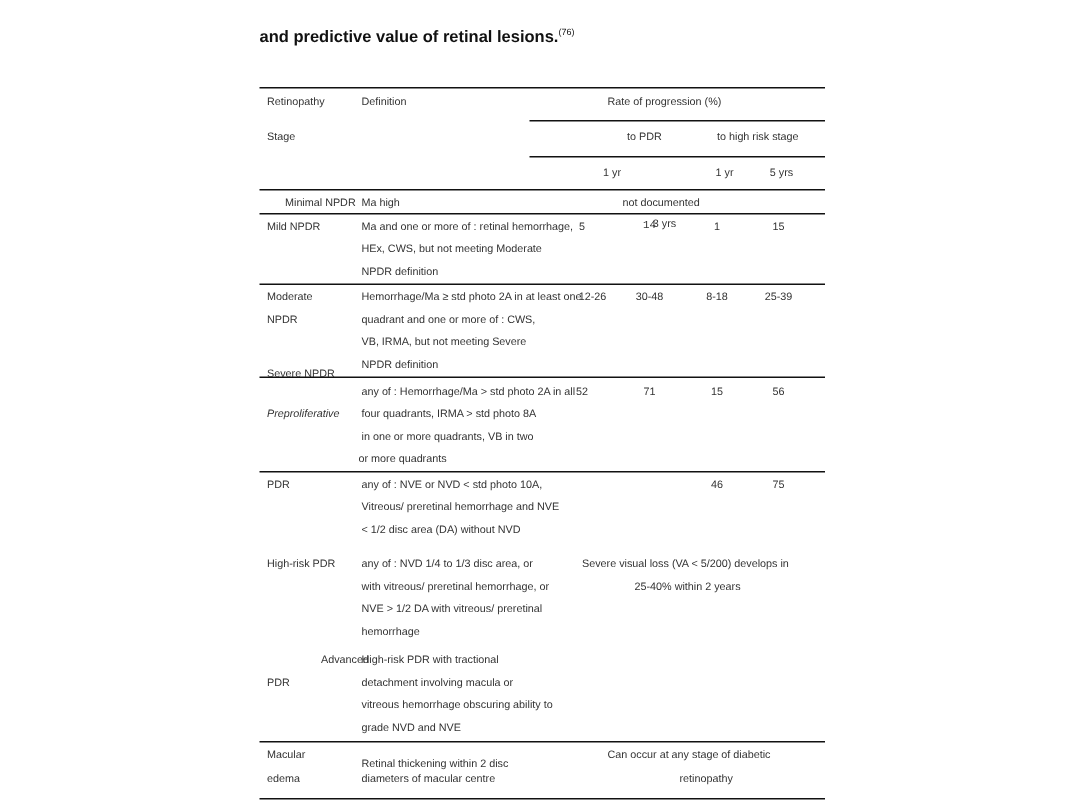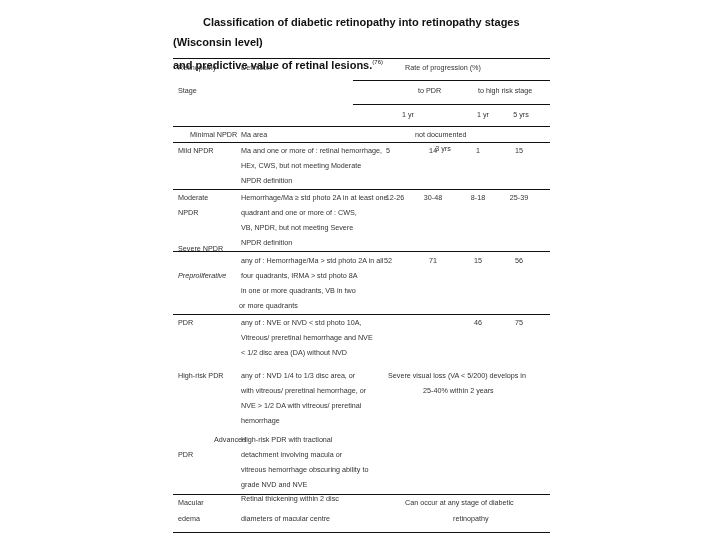--- a/index.html
+++ b/index.html
@@ -12,21 +12,20 @@
   .tbl { position: absolute; left: 173px; top: 58px; width: 377px; font-size: 7.2px; color: #333; }
   .hr { position: absolute; height: 1px; background: #111; }
   .cell { position: absolute; line-height: 14px; white-space: nowrap; }
   .num { position: absolute; line-height: 14px; text-align: center; width: 40px; }
   .it { font-style: italic; }
 </style>
 </head>
 <body>
 
 <div class="title">
-  <span class="l1">Classification of diabetic retinopathy into retinopathy stages (Wisconsin level)</span>
   <span><span>and predictive value of retinal lesions.</span><sup>(76)</sup></span>
 </div>
 
 <div class="tbl">
 
   <div class="hr" style="left:0;top:0;width:377px;"></div>
   <div class="hr" style="left:180px;top:22px;width:197px;"></div>
   <div class="hr" style="left:180px;top:46px;width:197px;"></div>
   <div class="hr" style="left:0;top:68px;width:377px;"></div>
   <div class="hr" style="left:0;top:84px;width:377px;"></div>
@@ -42,41 +41,41 @@
   <div class="cell" style="left:232px;top:3px;">Rate of progression (%)</div>
   <div class="cell" style="left:245px;top:26px;">to PDR</div>
   <div class="cell" style="left:305px;top:26px;">to high risk stage</div>
   <div class="num" style="left:215px;top:50px;">1 yr</div>
   <div class="num" style="left:250px;top:50px;margin-top:34px;">3 yrs</div>
   <div class="num" style="left:290px;top:50px;">1 yr</div>
   <div class="num" style="left:328px;top:50px;">5 yrs</div>
 
   <div>
     <div class="cell" style="left:5px;top:70px;margin-left:12px;">Minimal NPDR</div>
-    <div class="cell" style="left:68px;top:70px;">Ma area</div>
+    <div class="cell" style="left:68px;top:70px;">Ma high</div>
     <div class="cell" style="left:242px;top:70px;">not documented</div>
   </div>
 
   <div>
     <div class="cell" style="left:5px;top:86px;">Mild NPDR</div>
     <div class="cell" style="left:68px;top:86px;">Ma and one or more of : retinal hemorrhage,</div>
     <div class="cell" style="left:68px;top:101px;">HEx, CWS, but not meeting Moderate</div>
     <div class="cell" style="left:68px;top:116px;">NPDR definition</div>
     <div class="num" style="left:195px;top:86px;">5</div>
     <div class="num" style="left:240px;top:86px;font-family:Liberation Mono, monospace;">14</div>
     <div class="num" style="left:285px;top:86px;">1</div>
     <div class="num" style="left:326px;top:86px;">15</div>
   </div>
 
   <div>
     <div class="cell" style="left:5px;top:133px;">Moderate</div>
     <div class="cell" style="left:5px;top:148px;">NPDR</div>
     <div class="cell" style="left:68px;top:133px;">Hemorrhage/Ma ≥ std photo 2A in at least one</div>
     <div class="cell" style="left:68px;top:148px;">quadrant and one or more of : CWS,</div>
-    <div class="cell" style="left:68px;top:163px;">VB, NPDR, but not meeting Severe</div>
+    <div class="cell" style="left:68px;top:163px;">VB, IRMA, but not meeting Severe</div>
     <div class="cell" style="left:68px;top:178px;">NPDR definition</div>
     <div class="num" style="left:202px;top:133px;">12-26</div>
     <div class="num" style="left:240px;top:133px;">30-48</div>
     <div class="num" style="left:285px;top:133px;">8-18</div>
     <div class="num" style="left:326px;top:133px;">25-39</div>
   </div>
 
   <div>
     <div class="cell" style="left:5px;top:184px;">Severe NPDR</div>
     <div class="cell it" style="left:5px;top:211px;">Preproliferative</div>
@@ -114,18 +113,18 @@
     <div class="cell" style="left:5px;top:390px;">PDR</div>
     <div class="cell" style="left:68px;top:375px;">High-risk PDR with tractional</div>
     <div class="cell" style="left:68px;top:390px;">detachment involving macula or</div>
     <div class="cell" style="left:68px;top:405px;">vitreous hemorrhage obscuring ability to</div>
     <div class="cell" style="left:68px;top:420px;">grade NVD and NVE</div>
   </div>
 
   <div>
     <div class="cell" style="left:5px;top:438px;">Macular</div>
     <div class="cell" style="left:5px;top:454px;">edema</div>
-    <div class="cell" style="left:68px;top:434px;">Retinal thickening within 2 disc</div>
+    <div class="cell" style="left:68px;top:444px;">Retinal thickening within 2 disc</div>
     <div class="cell" style="left:68px;top:454px;">diameters of macular centre</div>
     <div class="cell" style="left:232px;top:438px;">Can occur at any stage of diabetic</div>
     <div class="cell" style="left:280px;top:454px;">retinopathy</div>
   </div>
 </div>
 
 </body></html>

